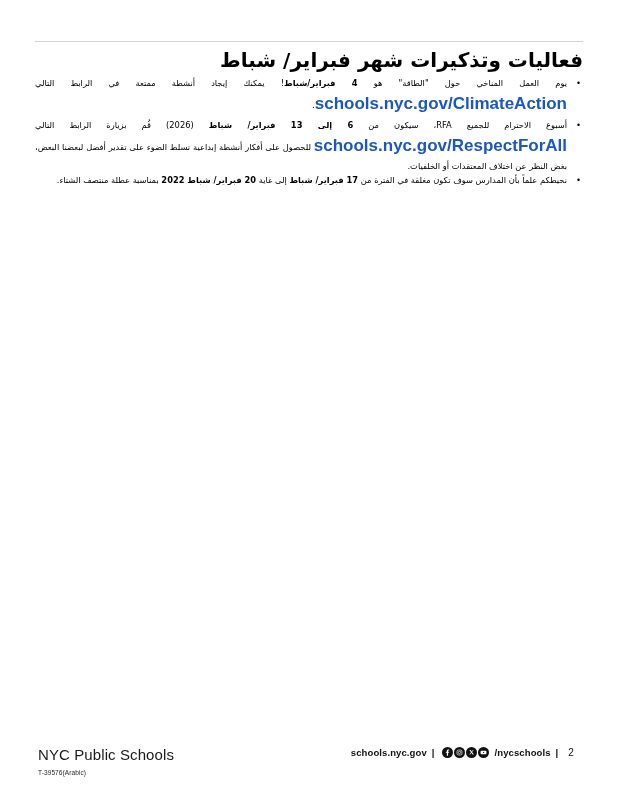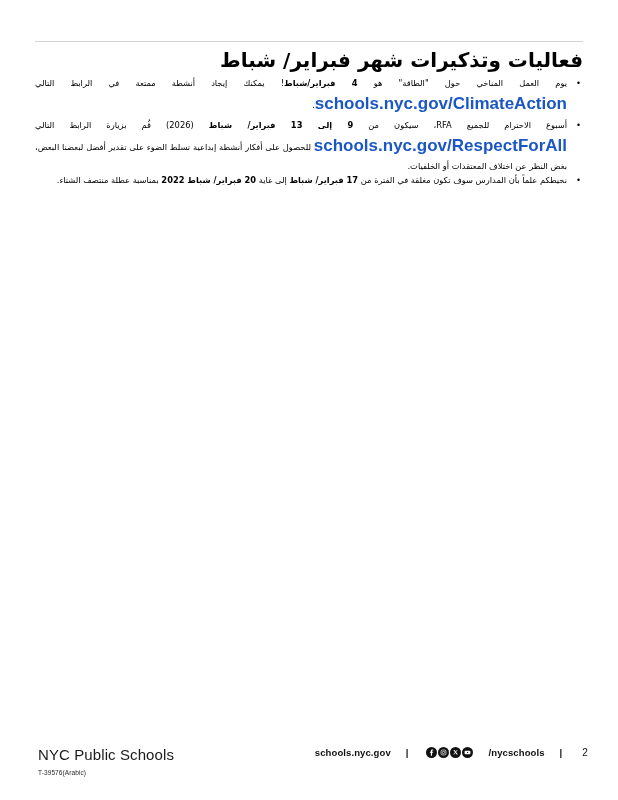--- a/index.html
+++ b/index.html
@@ -122,25 +122,25 @@
   }
   .doc-code {
     font-family: "Liberation Sans", sans-serif;
     font-size: 6.5px;
     color: #2a2a2a;
     margin-top: 5px;
     letter-spacing: 0.1px;
   }
   .footer-right {
     position: absolute;
-    right: 30px;
+    right: 44px;
     top: 17px;
     display: flex;
     align-items: center;
-    gap: 14px;
+    gap: 4px;
     font-family: "Liberation Sans", sans-serif;
     font-size: 9.5px;
     font-weight: bold;
     color: #111;
     letter-spacing: 0.1px;
   }
   .footer-right .sep {
     font-weight: bold;
     color: #111;
     padding: 0 1px;
@@ -169,21 +169,21 @@
 
     <h2 class="section-heading">فعاليات وتذكيرات شهر فبراير/ شباط</h2>
 
     <ul class="bullets">
 
       <li>
         <span>يوم العمل المناخي حول "الطاقة" هو </span><span class="b">4 فبراير/شباط</span><span>! يمكنك إيجاد أنشطة ممتعة في الرابط التالي </span><a class="lnk" href="#">schools.nyc.gov/ClimateAction</a><span>.</span>
       </li>
 
       <li>
-        <span>أسبوع الاحترام للجميع RFA، سيكون من </span><span class="b">9 إلى 13 فبراير/ شباط</span><span> (2026) قُم بزيارة الرابط التالي </span><a class="lnk" href="#">schools.nyc.gov/RespectForAll</a><span> للحصول على أفكار أنشطة إبداعية تسلط الضوء على تقدير أفضل لبعضنا البعض، بغض النظر عن اختلاف المعتقدات أو الخلفيات.</span>
+        <span>أسبوع الاحترام للجميع RFA، سيكون من </span><span class="b">6 إلى 13 فبراير/ شباط</span><span> (2026) قُم بزيارة الرابط التالي </span><a class="lnk" href="#">schools.nyc.gov/RespectForAll</a><span> للحصول على أفكار أنشطة إبداعية تسلط الضوء على تقدير أفضل لبعضنا البعض، بغض النظر عن اختلاف المعتقدات أو الخلفيات.</span>
       </li>
 
       <li>
         <span>نحيطكم علماً بأن المدارس سوف تكون مغلقة في الفترة من </span><span class="b">17 فبراير/ شباط</span><span> إلى غاية </span><span class="b">20 فبراير/ شباط 2022</span><span> بمناسبة عطلة منتصف الشتاء.</span>
       </li>
 
     </ul>
   </div>
 
   <div class="footer">

